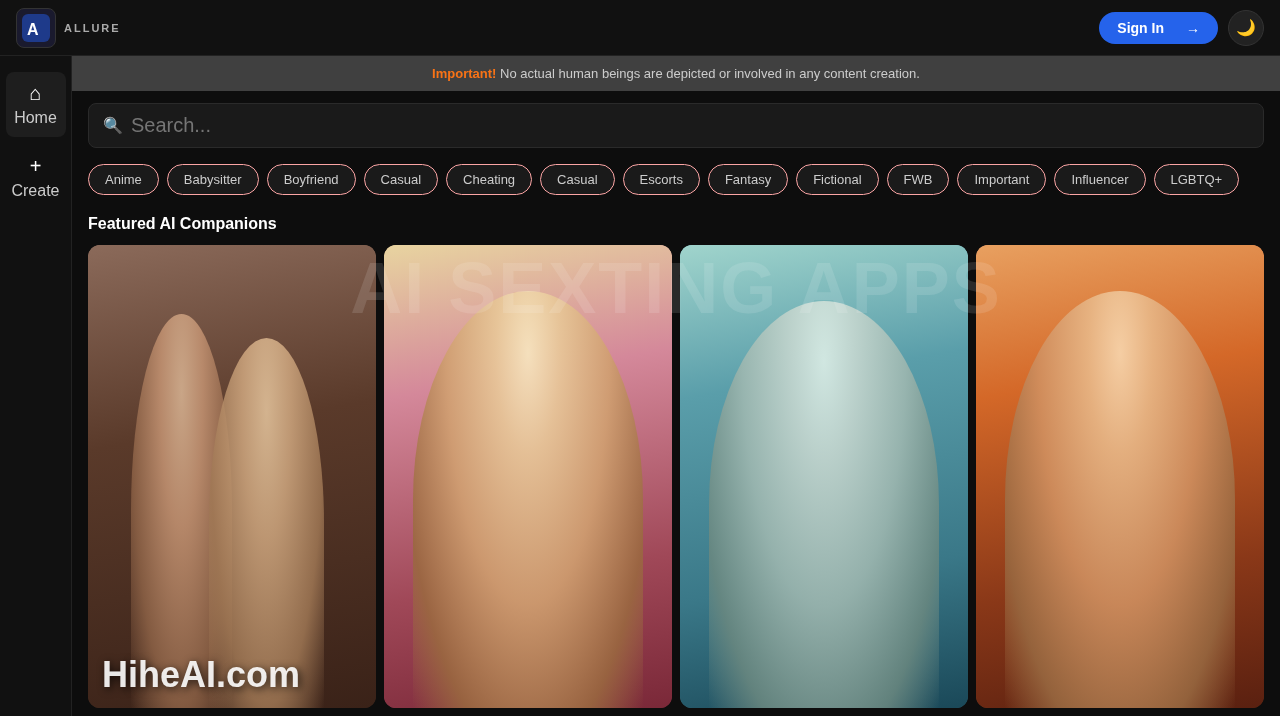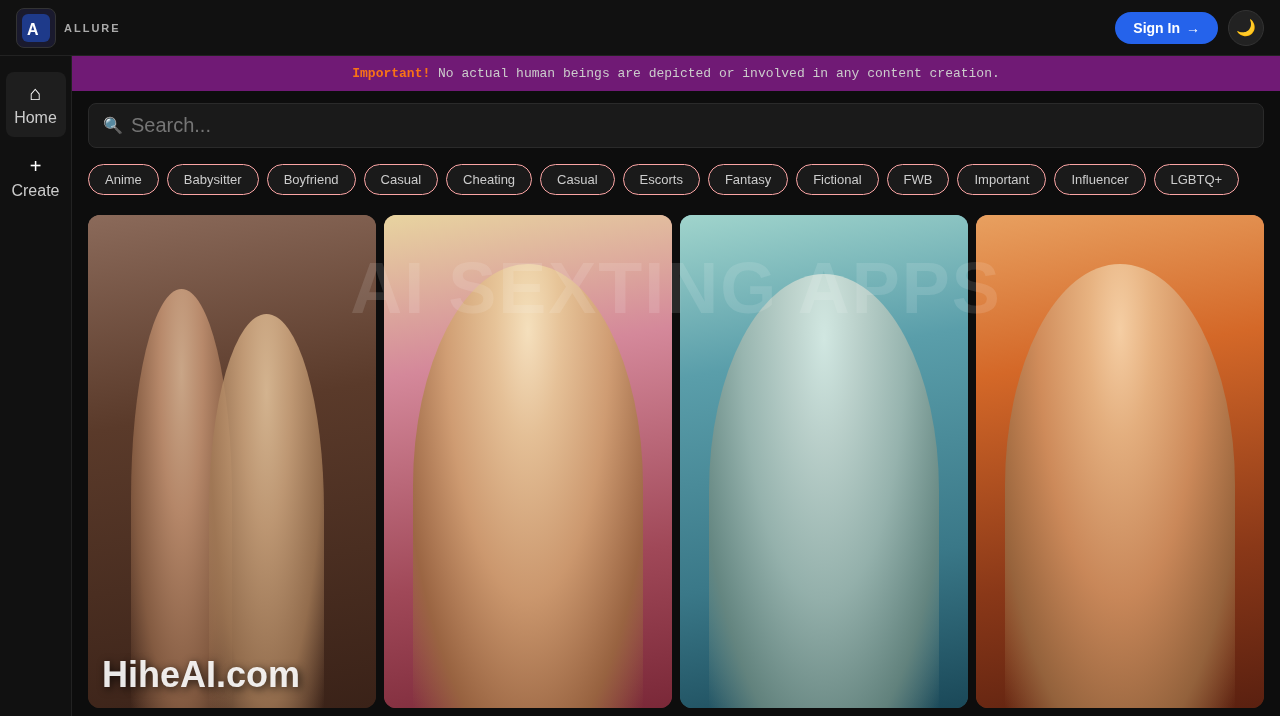--- a/index.html
+++ b/index.html
@@ -60,21 +60,21 @@
       background: #2563eb;
       color: #fff;
       border: none;
       border-radius: 20px;
       padding: 8px 18px;
       font-size: 14px;
       font-weight: 600;
       cursor: pointer;
       display: flex;
       align-items: center;
-      gap: 6px;
+      gap: 22px;
     }
     .theme-btn {
       background: #222;
       border: 1px solid #333;
       border-radius: 50%;
       width: 36px;
       height: 36px;
       display: flex;
       align-items: center;
       justify-content: center;
@@ -128,27 +128,26 @@
     
     .content {
       flex: 1;
       display: flex;
       flex-direction: column;
       overflow: hidden;
     }
 
     
     .banner {
-      background: #701a75;
+      background: #404040;
       padding: 10px 16px;
       text-align: center;
       font-size: 13px;
       color: #ccc;
       flex-shrink: 0;
-      font-family: Liberation Mono, monospace;
     }
     .banner-important {
       color: #f97316;
       font-weight: 700;
     }
 
     
     .search-container {
       padding: 12px 16px 8px;
       flex-shrink: 0;
@@ -325,20 +324,21 @@
       <button class="tag-chip">Escorts</button>
       <button class="tag-chip">Fantasy</button>
       <button class="tag-chip">Fictional</button>
       <button class="tag-chip">FWB</button>
       <button class="tag-chip">Important</button>
       <button class="tag-chip">Influencer</button>
       <button class="tag-chip">LGBTQ+</button>
     </div>
 
     <div class="featured-section">
+      <div class="featured-title">Featured AI Companions</div>
 
       <div class="big-heading-overlay">AI SEXTING APPS</div>
 
       <div class="watermark">HiheAI.com</div>
 
       <div class="cards-grid">
 
         <div class="card card-1">
           <div style="width:100%;height:100%;position:relative;overflow:hidden;">
             <div style="position:absolute;inset:0;background:linear-gradient(170deg,#8b6a5a 0%,#5a3a2a 40%,#3a2218 100%);"></div>

